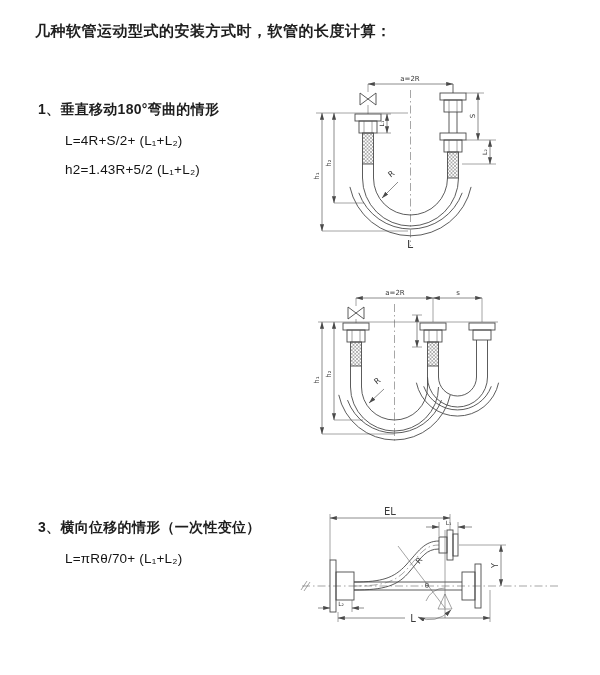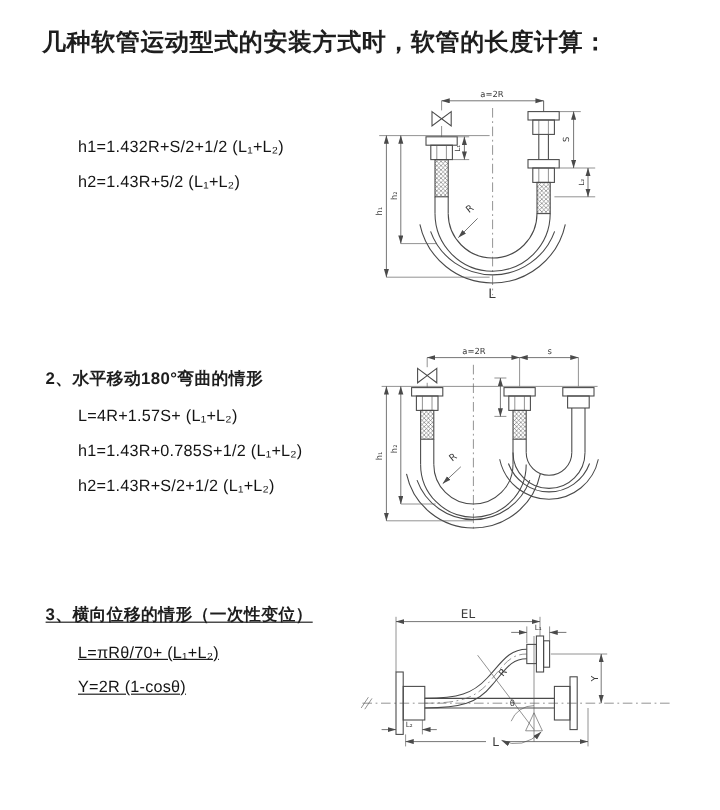--- a/index.html
+++ b/index.html
@@ -4,26 +4,26 @@
 <style>
   html,body{margin:0;padding:0;}
   body{
     width:600px;height:675px;background:#ffffff;
     font-family:"Liberation Sans","DejaVu Sans",sans-serif;
     color:#222;position:relative;overflow:hidden;
   }
   .page{position:absolute;inset:0;background:#fff;}
   .doc-title{
     position:absolute;left:35px;top:22px;
-    font-size:20px;font-weight:600;letter-spacing:0.5px;color:#1e1e1e;
+    font-size:15px;font-weight:600;letter-spacing:0.5px;color:#1e1e1e;
   }
   .section{position:absolute;left:38px;}
   .sec-1{top:101px;}
   .sec-2{top:307px;}
-  .sec-3{top:504px;text-decoration:underline;}
+  .sec-3{top:519px;}
   .sec-heading{font-size:14px;font-weight:600;color:#1e1e1e;letter-spacing:0.3px;}
   .formulas{margin:7px 0 0 27px;}
   .formula{font-size:13.5px;line-height:29px;color:#141414;letter-spacing:0.2px;white-space:pre;}
   .diagram{position:absolute;}
   .dia-1{left:308px;top:68px;}
   .dia-2{left:308px;top:282px;}
   .dia-3{left:298px;top:498px;}
   svg{display:block;}
   svg *{vector-effect:none;}
   svg text{font-family:"DejaVu Sans","Liberation Sans",sans-serif;fill:#3a3a3a;}
@@ -34,40 +34,32 @@
   .hatchfill{stroke:#4a4a4a;stroke-width:0.9;}
 </style>
 </head>
 <body>
 
 <div class="page">
 
   <div class="doc-title">几种软管运动型式的安装方式时，软管的长度计算：</div>
 
   <div class="section sec-1">
+    <div class="sec-heading">1、垂直移动180°弯曲的情形</div>
     <div class="formulas">
-      <div class="formula">h1=1.432R+S/2+1/2 (L₁+L₂)</div>
+      <div class="formula">L=4R+S/2+ (L₁+L₂)</div>
       <div class="formula">h2=1.43R+5/2 (L₁+L₂)</div>
     </div>
   </div>
 
-  <div class="section sec-2">
-    <div class="sec-heading">2、水平移动180°弯曲的情形</div>
-    <div class="formulas">
-      <div class="formula">L=4R+1.57S+ (L₁+L₂)</div>
-      <div class="formula">h1=1.43R+0.785S+1/2 (L₁+L₂)</div>
-      <div class="formula">h2=1.43R+S/2+1/2 (L₁+L₂)</div>
-    </div>
-  </div>
 
   <div class="section sec-3">
     <div class="sec-heading">3、横向位移的情形（一次性变位）</div>
     <div class="formulas">
       <div class="formula">L=πRθ/70+ (L₁+L₂)</div>
-      <div class="formula">Y=2R (1-cosθ)</div>
     </div>
   </div>
 
   <div class="diagram dia-1">
     <svg width="292" height="200" viewBox="0 0 292 200">
       <defs>
         <marker id="a1" markerWidth="8" markerHeight="6" refX="6.8" refY="2.1" orient="auto-start-reverse" markerUnits="userSpaceOnUse">
           <path d="M0,0 L7,2.1 L0,4.2 Z" fill="#4a4a4a"></path>
         </marker>
         <pattern id="h1p" width="3.5" height="3.5" patternUnits="userSpaceOnUse">

